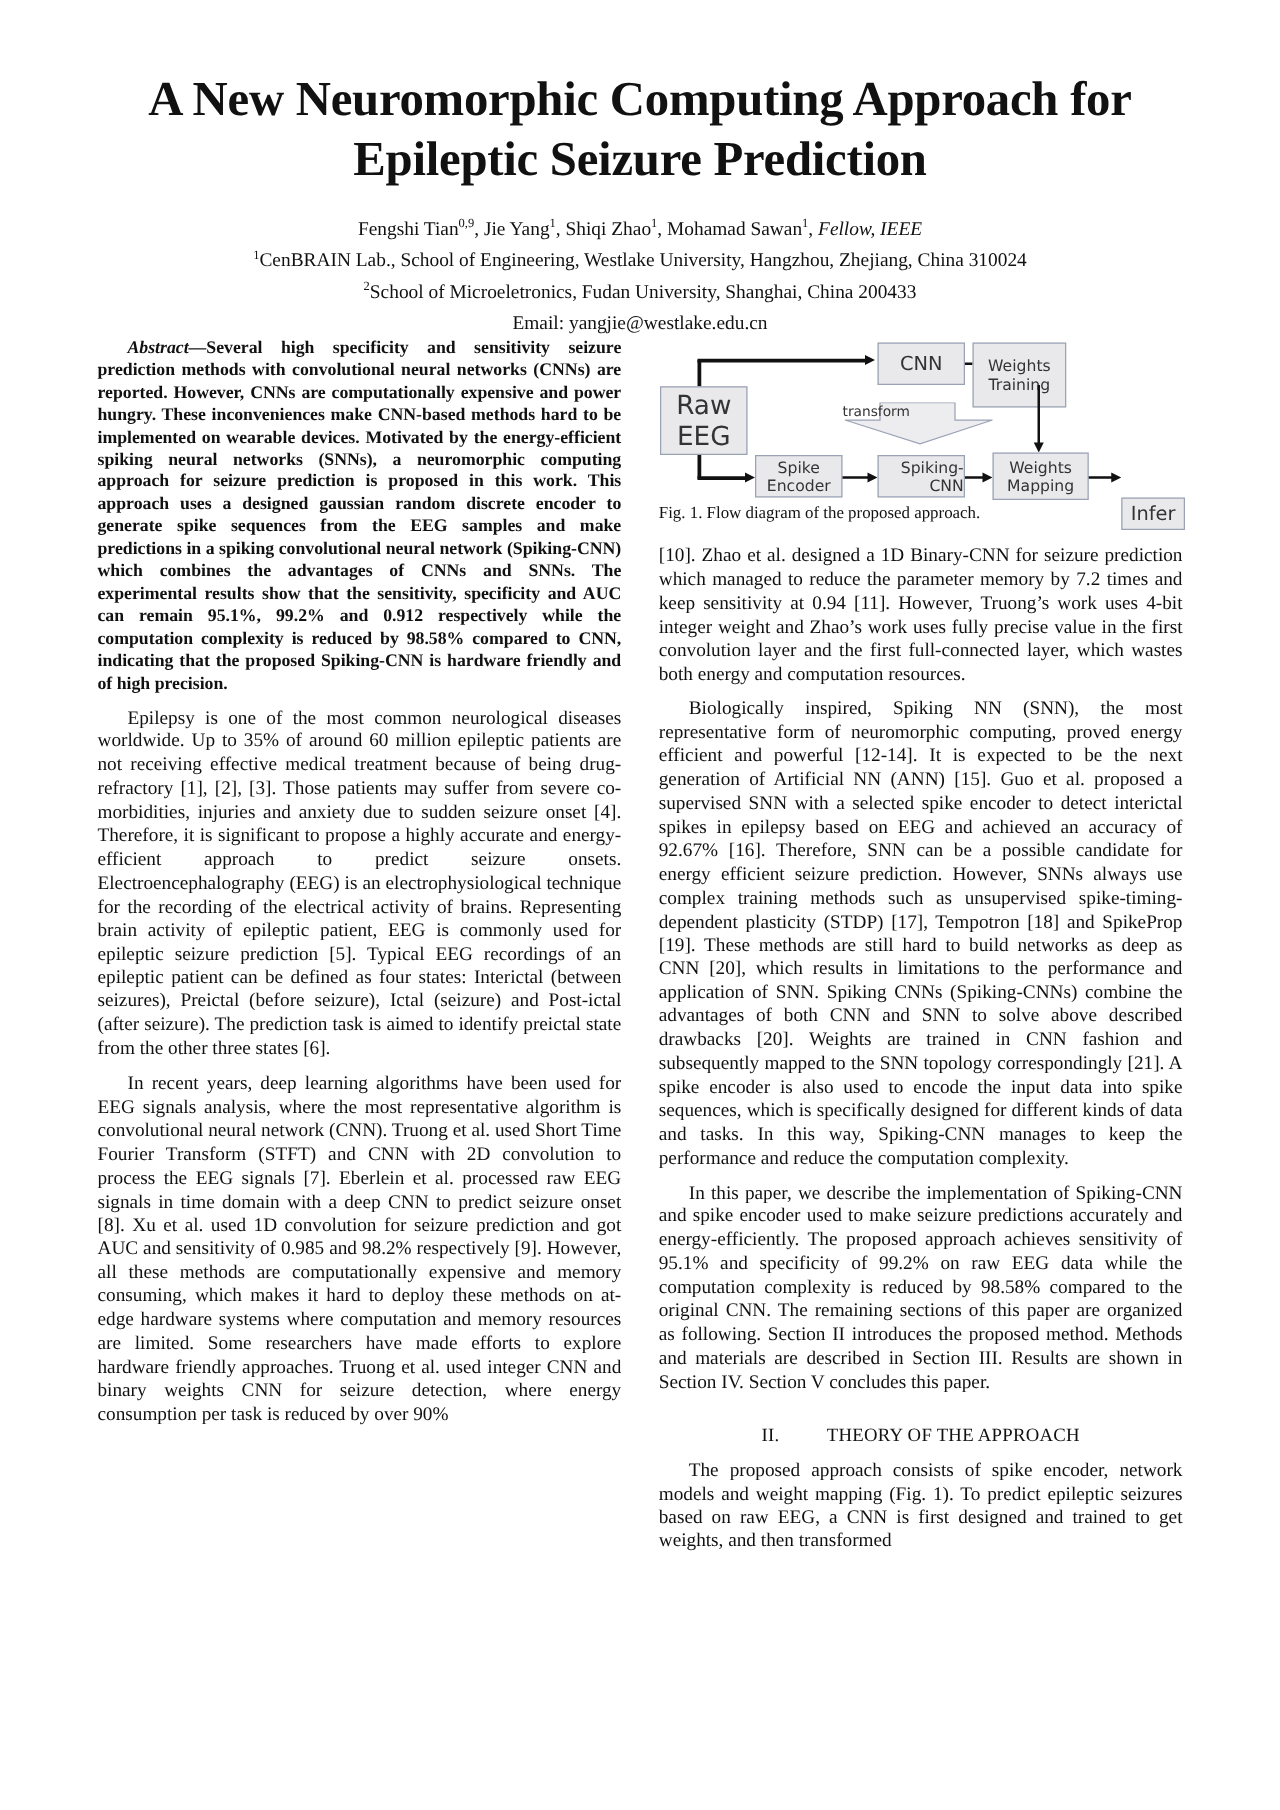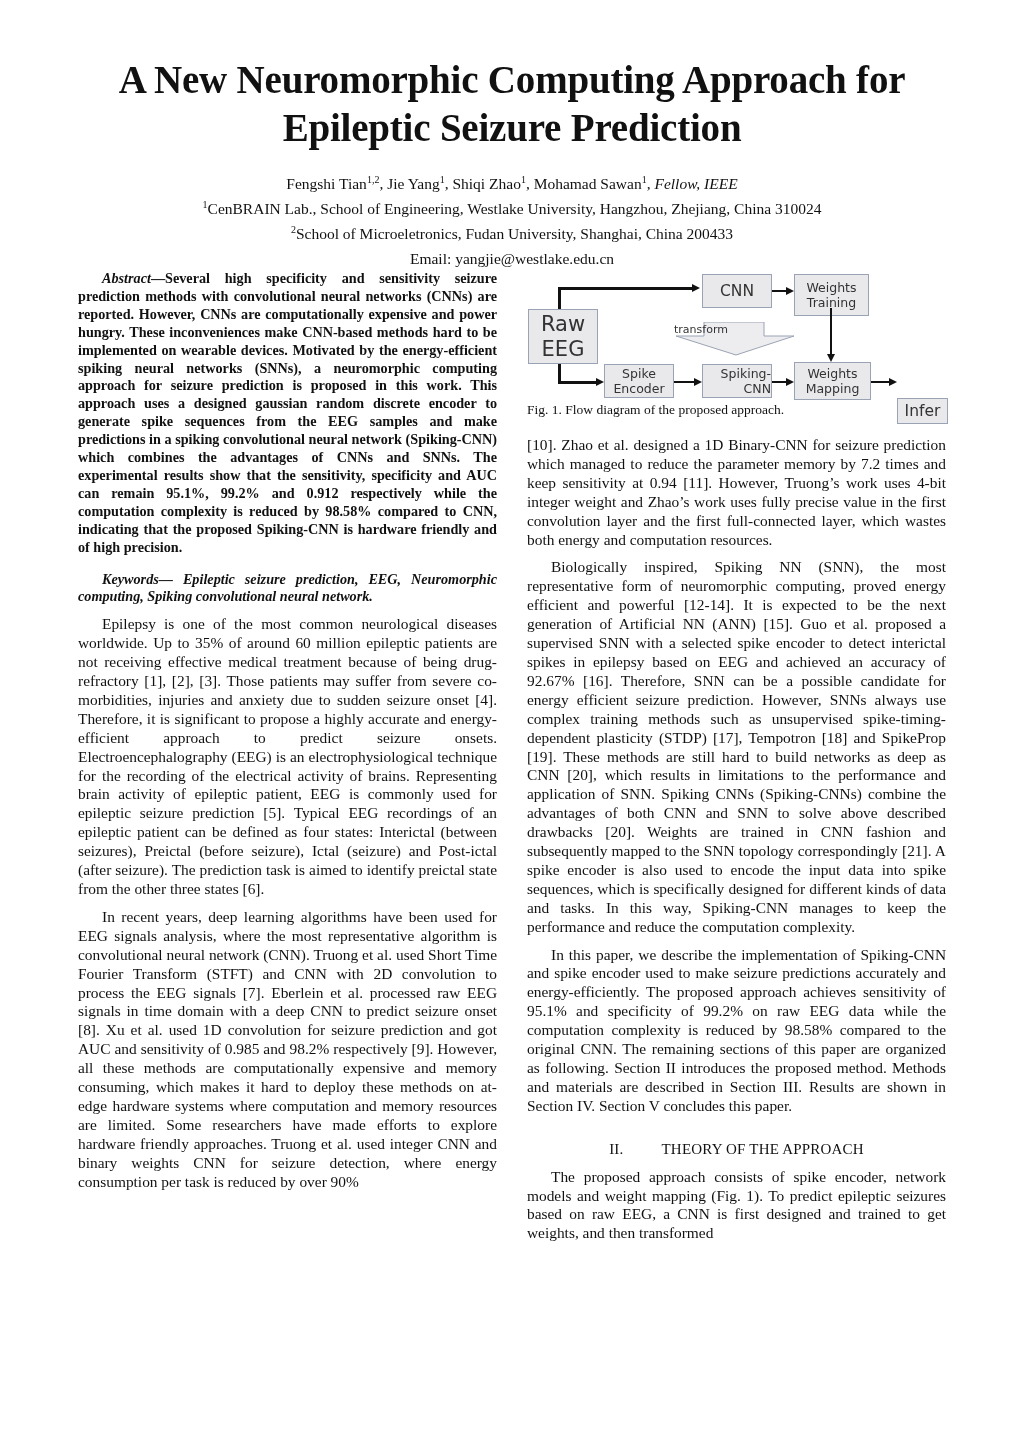--- a/index.html
+++ b/index.html
@@ -65,34 +65,33 @@
 </head>
 <body>
 
 <div class="title">
   <div>A New Neuromorphic Computing Approach for</div>
   <div>Epileptic Seizure Prediction</div>
 </div>
 
 <div class="authors">
   <div>
-    <span>Fengshi Tian</span><sup>1,2</sup>,
+    <span>Fengshi Tian</span><sup>0,9</sup>,
     <span>Jie Yang</span><sup>1</sup>,
     <span>Shiqi Zhao</span><sup>1</sup>,
     <span>Mohamad Sawan</span><sup>1</sup>,
     <span class="it">Fellow, IEEE</span>
   </div>
   <div><sup>1</sup><span>CenBRAIN Lab., School of Engineering, Westlake University, Hangzhou, Zhejiang, China 310024</span></div>
   <div><sup>2</sup><span>School of Microeletronics, Fudan University, Shanghai, China 200433</span></div>
   <div>Email: yangjie@westlake.edu.cn</div>
 </div>
 
 <div class="col left">
   <p class="abstract"><span class="lab">Abstract</span><span>—</span><span>Several high specificity and sensitivity seizure prediction methods with convolutional neural networks (CNNs) are reported. However, CNNs are computationally expensive and power hungry. These inconveniences make CNN-based methods hard to be implemented on wearable devices. Motivated by the energy-efficient spiking neural networks (SNNs), a neuromorphic computing approach for seizure prediction is proposed in this work. This approach uses a designed gaussian random discrete encoder to generate spike sequences from the EEG samples and make predictions in a spiking convolutional neural network (Spiking-CNN) which combines the advantages of CNNs and SNNs. The experimental results show that the sensitivity, specificity and AUC can remain 95.1%, 99.2% and 0.912 respectively while the computation complexity is reduced by 98.58% compared to CNN, indicating that the proposed Spiking-CNN is hardware friendly and of high precision.</span></p>
-  <p class="keywords"><span>Keywords—</span> <span>Epileptic seizure prediction, EEG, Neuromorphic computing, Spiking convolutional neural network.</span></p>
 
   <p>Epilepsy is one of the most common neurological diseases worldwide. Up to 35% of around 60 million epileptic patients are not receiving effective medical treatment because of being drug-refractory [1], [2], [3]. Those patients may suffer from severe co-morbidities, injuries and anxiety due to sudden seizure onset [4]. Therefore, it is significant to propose a highly accurate and energy-efficient approach to predict seizure onsets. Electroencephalography (EEG) is an electrophysiological technique for the recording of the electrical activity of brains. Representing brain activity of epileptic patient, EEG is commonly used for epileptic seizure prediction [5]. Typical EEG recordings of an epileptic patient can be defined as four states: Interictal (between seizures), Preictal (before seizure), Ictal (seizure) and Post-ictal (after seizure). The prediction task is aimed to identify preictal state from the other three states [6].</p>
   <p>In recent years, deep learning algorithms have been used for EEG signals analysis, where the most representative algorithm is convolutional neural network (CNN). Truong et al. used Short Time Fourier Transform (STFT) and CNN with 2D convolution to process the EEG signals [7]. Eberlein et al. processed raw EEG signals in time domain with a deep CNN to predict seizure onset [8]. Xu et al. used 1D convolution for seizure prediction and got AUC and sensitivity of 0.985 and 98.2% respectively [9]. However, all these methods are computationally expensive and memory consuming, which makes it hard to deploy these methods on at-edge hardware systems where computation and memory resources are limited. Some researchers have made efforts to explore hardware friendly approaches. Truong et al. used integer CNN and binary weights CNN for seizure detection, where energy consumption per task is reduced by over 90%</p>
 </div>
 
 <div class="figure">
 
   <div class="line" style="left:34px; top:18px; width:2.5px; height:22px;"></div>
   <div class="line" style="left:34px; top:17px; width:136px; height:2.5px;"></div>
   <div class="arrowhead ah-right" style="left:168px; top:14px;"></div>
@@ -100,21 +99,21 @@
   <div class="line" style="left:34px; top:94px; width:2.5px; height:19px;"></div>
   <div class="line" style="left:34px; top:111px; width:40px; height:2.5px;"></div>
   <div class="arrowhead ah-right" style="left:72px; top:108px;"></div>
 
   <div class="box big" style="left:4px; top:39px; width:70px; height:55px;">Raw EEG</div>
   <div class="box mid" style="left:178px; top:4px; width:70px; height:34px;">CNN</div>
 
   <div class="line" style="left:248px; top:20px; width:16px; height:1.5px;"></div>
   <div class="arrowhead ah-right" style="left:262px; top:17px;"></div>
 
-  <div class="box" style="left:270px; top:4px; width:75px; height:42px;">Weights Training</div>
+  <div class="box" style="left:254px; top:4px; width:75px; height:52px;">Weights Training</div>
 
   <div class="line" style="left:306px; top:38px; width:1.5px; height:48px;"></div>
   <div class="arrowhead ah-down" style="left:303px; top:84px;"></div>
 
   <svg class="transform-shape" viewBox="0 0 124 34">
     <polygon points="30,0 90,0 90,14 120,14 62,33 2,14 30,14" fill="#ededf0" stroke="#9aa3b4" stroke-width="1"></polygon>
   </svg>
   <div class="transform-label">transform</div>
 
   <div class="box" style="left:80px; top:94px; width:70px; height:34px;">Spike Encoder</div>

